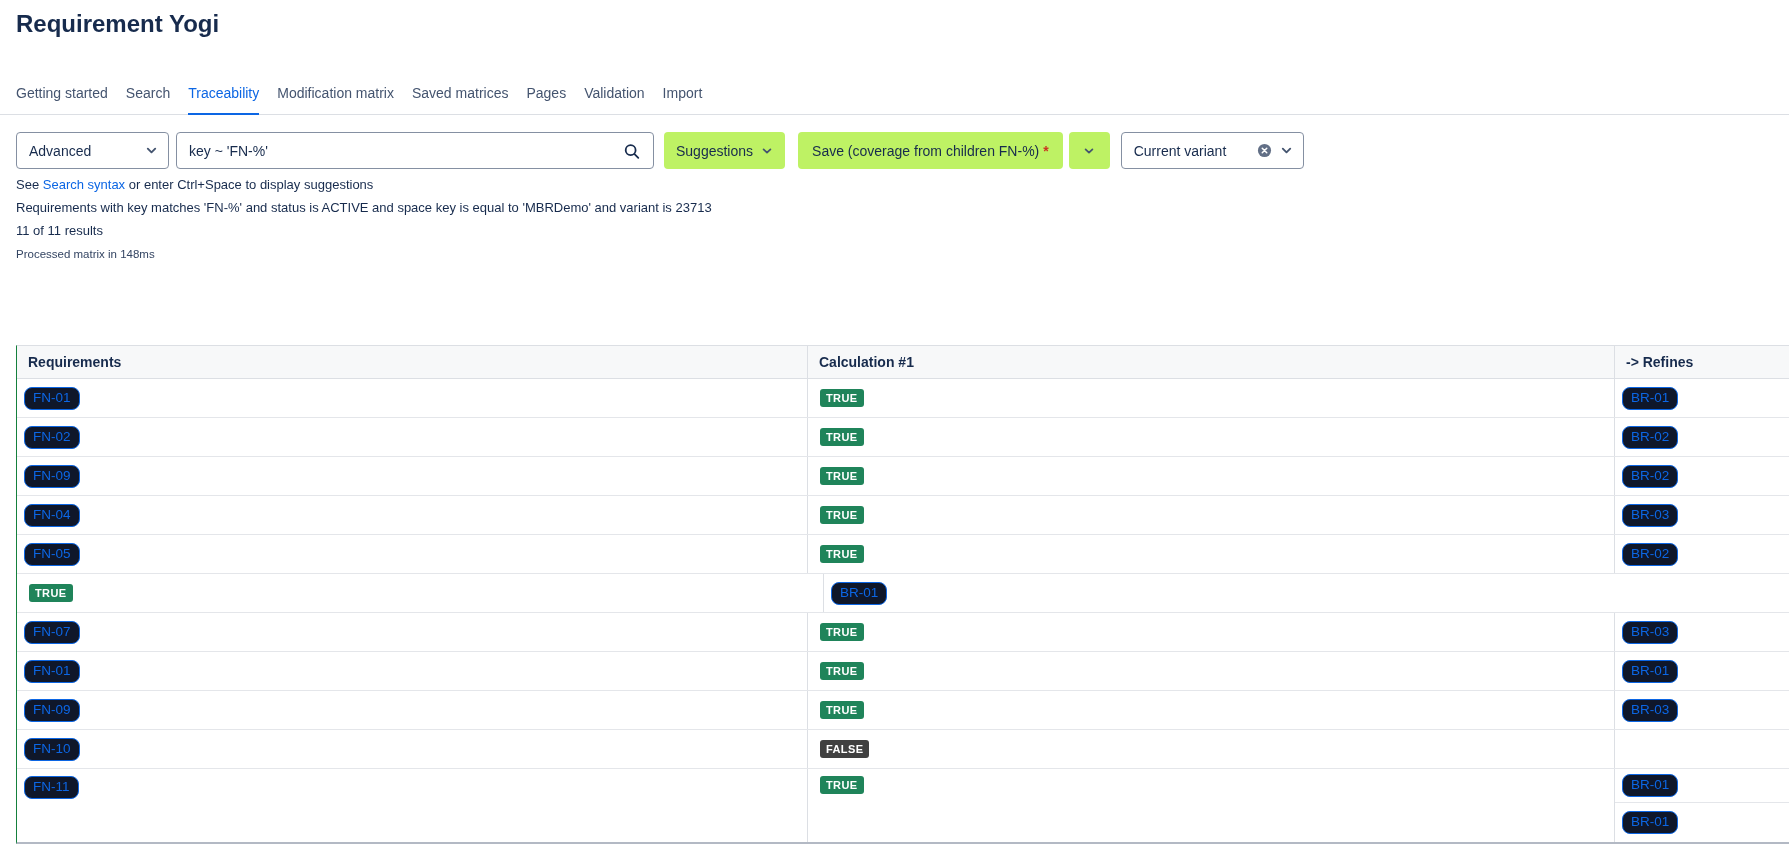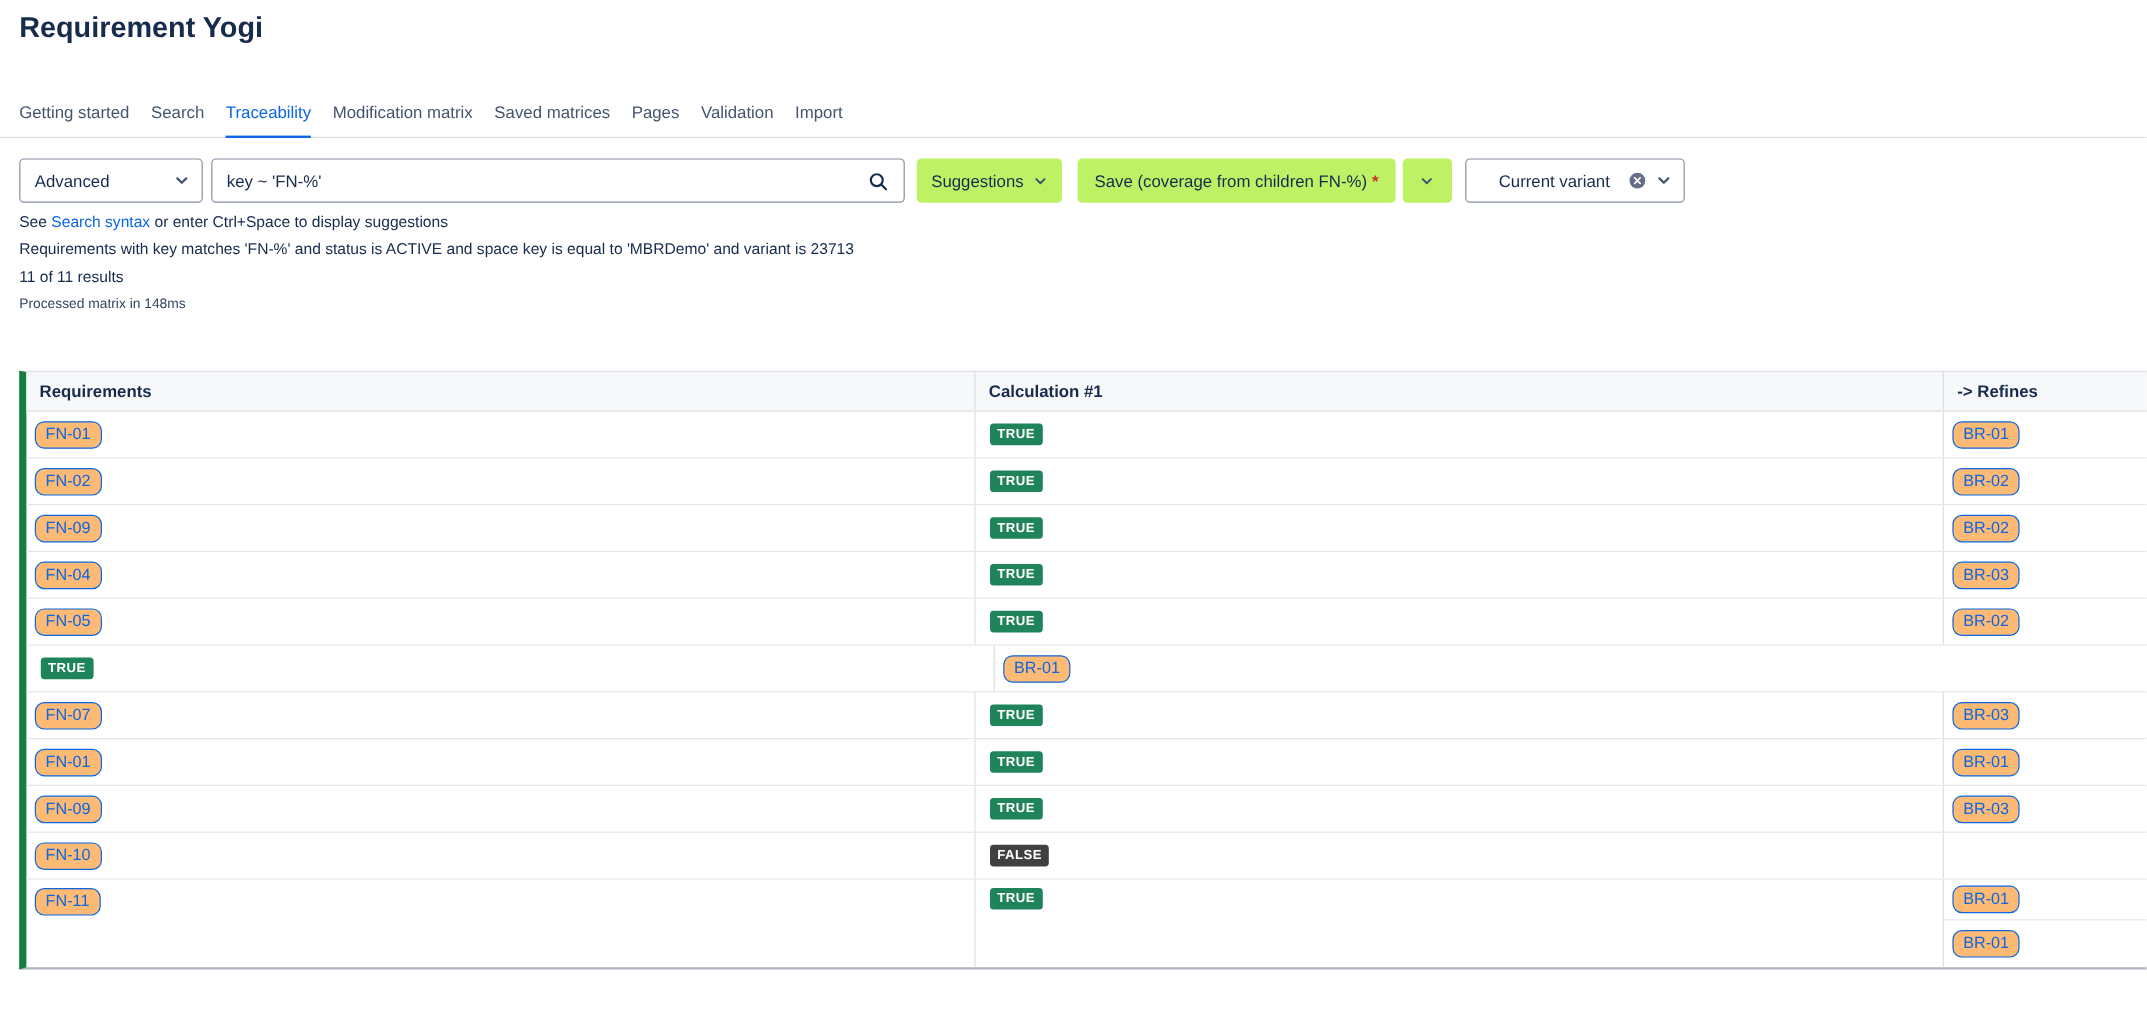--- a/index.html
+++ b/index.html
@@ -11,57 +11,57 @@
   
   .page-title { margin:10px 16px 0; font-size:24px; line-height:28px; font-weight:700; color:#172b4d; }
 
   
   .tabbar { margin-top:42px; padding:3px 16px 0; display:flex; gap:18px; border-bottom:1px solid #dcdfe4; }
   .tab { padding:0 0 10px; line-height:20px; color:#44546f; cursor:pointer; white-space:nowrap; }
   .tab.active { color:#0c66e4; border-bottom:2px solid #0c66e4; margin-bottom:-1px; font-weight:500; }
 
   
   .toolbar { margin:17px 16px 0; display:flex; align-items:center; height:37px; }
-  .ctl { height:37px; border-radius:4px; display:flex; align-items:center; font-size:14px;text-align:center; }
+  .ctl { height:37px; border-radius:4px; display:flex; align-items:center; font-size:14px; }
   .ctl-outline { background:#fff; border:1px solid #8590a2; }
   .ctl-gray { background:#bef264; border:none; color:#172b4d; font-weight:500; cursor:pointer; }
   .sel-advanced { width:153px; padding:0 10px 0 12px; justify-content:space-between; cursor:pointer; }
-  .search-box { width:578px; margin-left:7px; padding:0 40px 0 12px; position:relative; }
+  .search-box { width:478px; margin-left:7px; padding:0 40px 0 12px; position:relative; }
   .search-box .qtext { white-space:nowrap; overflow:hidden; }
   .search-btn { position:absolute; right:6px; top:4px; width:30px; height:29px; border:none; background:transparent; cursor:pointer; display:flex; align-items:center; justify-content:center; border-radius:3px; }
   .btn-suggestions { margin-left:10px; padding:0 12px; gap:8px; }
   .btn-save { margin-left:13px; padding:0 14px; }
   .req-star { color:#ca3521; margin-left:4px; font-weight:700; }
   .btn-caret { margin-left:6px; width:41px; justify-content:center; }
   .sel-variant { margin-left:11px; width:183px; padding:0 10px 0 12px; cursor:pointer; }
   .sel-variant .vlabel { flex:1; white-space:nowrap; overflow:hidden; }
   .chev { flex:0 0 auto; }
 
   
   .help-line { margin:8px 16px 0; font-size:13px; line-height:16px; }
   .link { color:#0c66e4; text-decoration:none; cursor:pointer; }
   .summary-line { margin:7px 16px 0; font-size:13px; line-height:16px; }
   .results-line { margin:7px 16px 0; font-size:13px; line-height:16px; }
   .processed-line { margin:8px 16px 0; font-size:11.5px; line-height:14px; color:#344563; }
 
   
-  .matrix { margin:48px 0 0 16px; border-top:1px solid #dcdfe4; border-left:6px solid #15803d; border-bottom:2px solid #b3b9c4; }
+  .matrix { margin:84px 0 0 16px; border-top:1px solid #dcdfe4; border-left:1px solid #15803d; border-bottom:2px solid #b3b9c4; }
   .thead { display:flex; background:#f7f8f9; border-bottom:1px solid #dcdfe4; height:33px; font-weight:700; }
   .th { display:flex; align-items:center; padding:0 8px 0 11px; }
   .tr { display:flex; border-bottom:1px solid #e4e6ea; min-height:39px; }
   .tr:last-child { border-bottom:none; }
   .col-req { width:791px; border-right:1px solid #dcdfe4; }
   .col-calc { width:807px; border-right:1px solid #dcdfe4; }
   .col-ref { flex:1; }
   .td { display:flex; align-items:center; padding:0 8px; }
   .td.col-req { padding-left:7px; }
   .td.col-calc { padding-left:12px; }
   .td.col-ref { padding-left:7px; }
 
-  .rybadge { display:inline-block; border:1.5px solid #0c66e4; color:#0c66e4; background:#fdba74;
+  .rybadge { display:inline-block; border:1.5px solid #0c66e4; color:#0c66e4; background:#0f172a;
     border-radius:8px; padding:2px 8px 3px; font-size:13.5px; line-height:16px; text-decoration:none; cursor:pointer; white-space:nowrap; }
   .status { display:inline-block; color:#fff; font-size:11px; font-weight:700; letter-spacing:0.4px;
     padding:3px 6px; border-radius:3px; line-height:12px; }
   .status.t { background:#1f845a; }
   .status.f { background:#404040; }
 
   
   .tr.tall { min-height:73px; }
   .tr.tall .col-req, .tr.tall .col-calc { align-items:flex-start; padding-top:7px; }
   .td.col-ref.multi { flex-direction:column; align-items:stretch; padding:0; }

